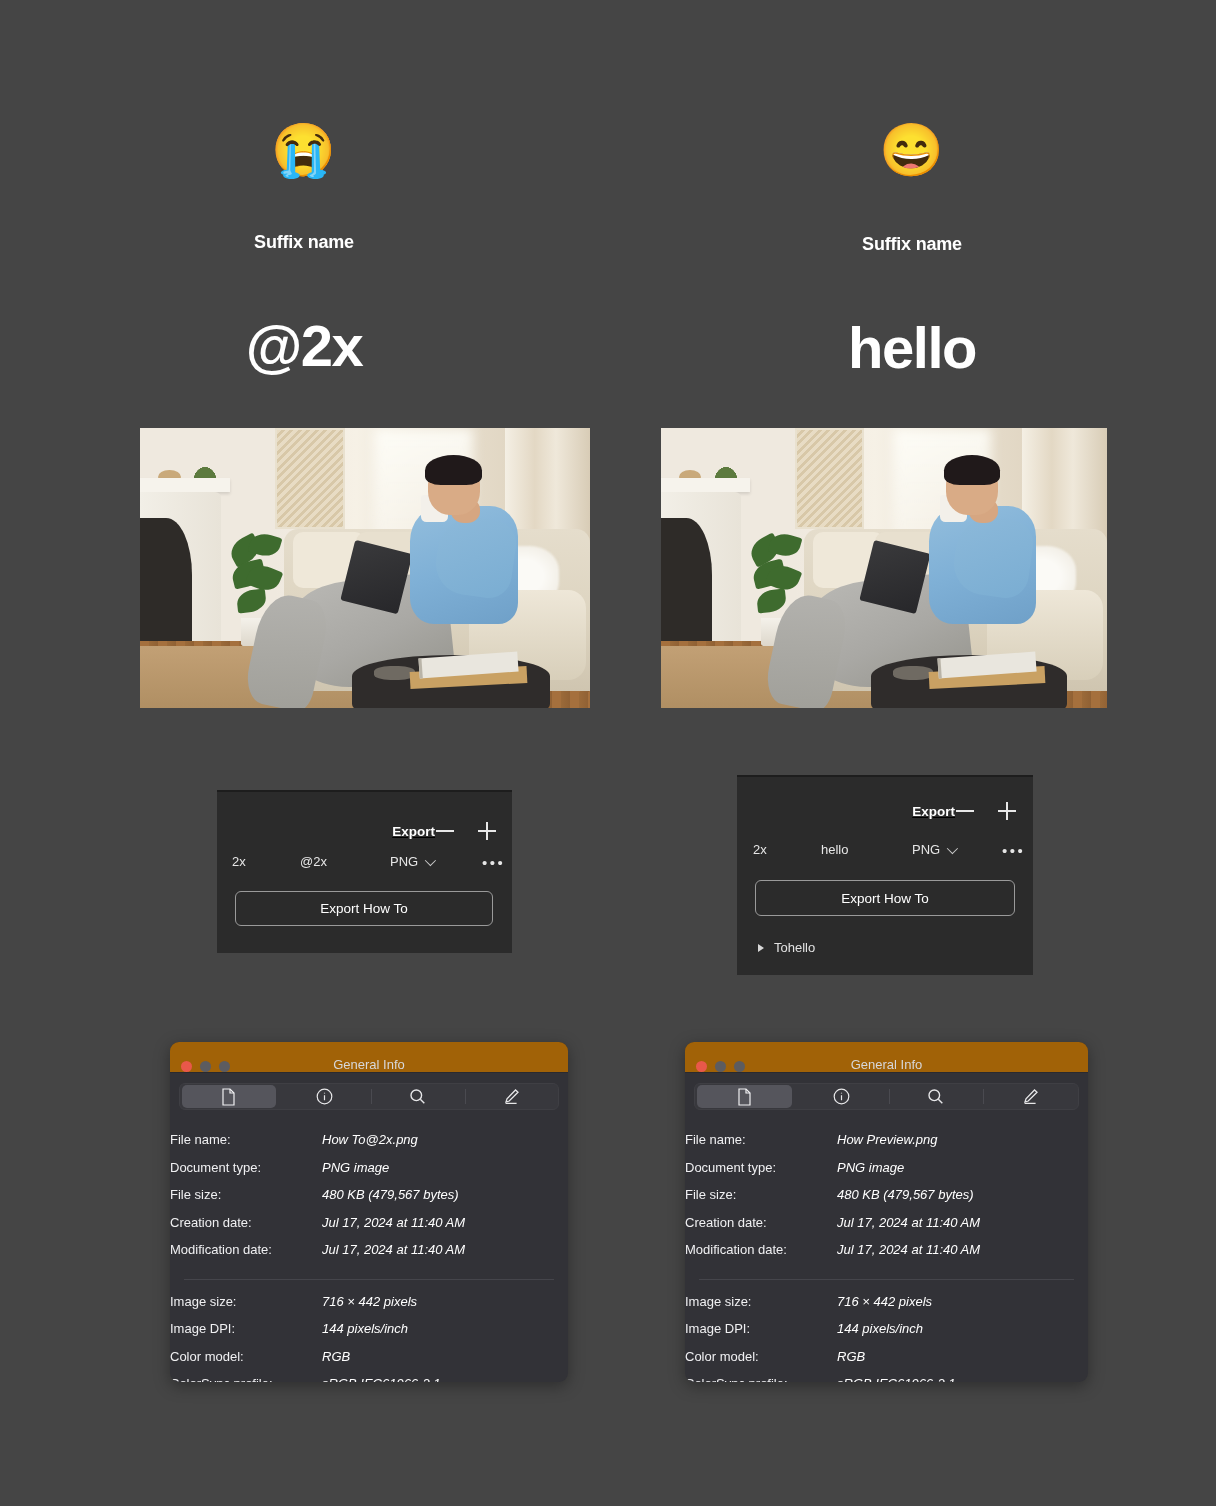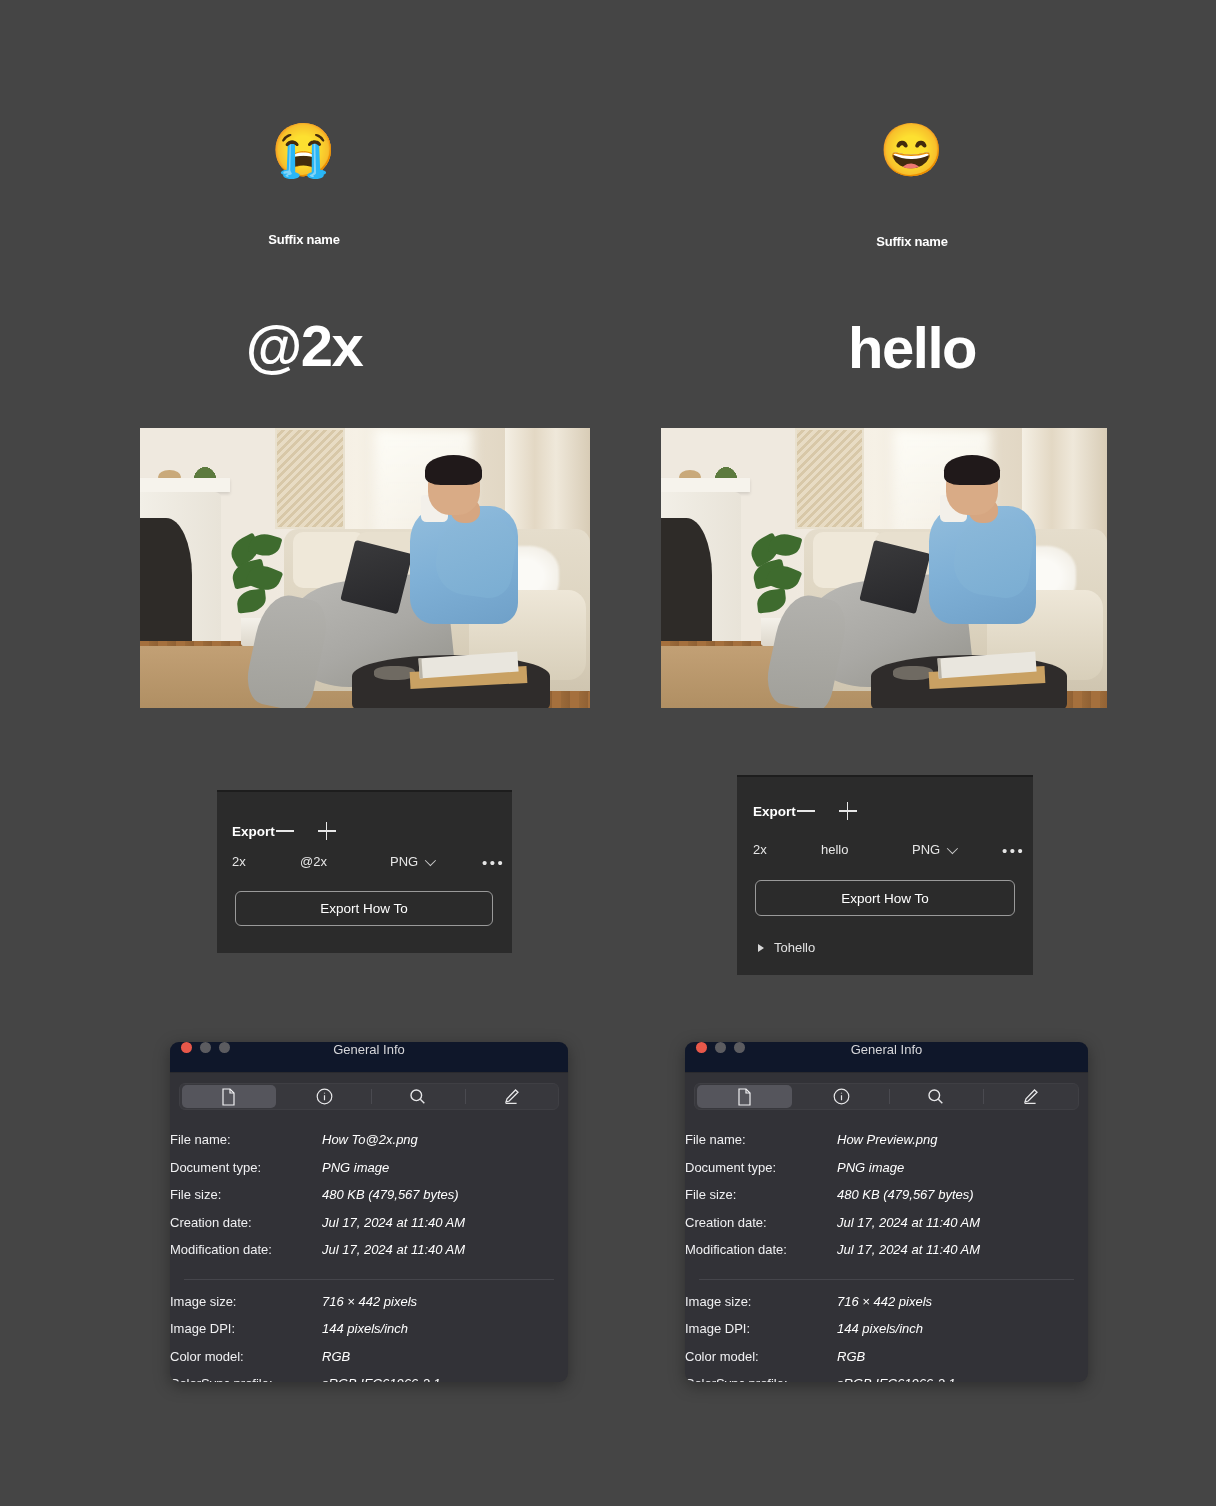--- a/index.html
+++ b/index.html
@@ -29,21 +29,21 @@
     line-height: 1;
     text-align: center;
     width: 100%;
     user-select: none;
   }
   .suffix-label {
     position: absolute;
     width: 100%;
     text-align: center;
     color: #ffffff;
-    font-size: 13px;
+    font-size: 18px;
     font-weight: bold;
     letter-spacing: -0.2px;
   }
   .suffix-value {
     position: absolute;
     width: 100%;
     text-align: center;
     color: #ffffff;
     font-size: 58px;
     font-weight: bold;
@@ -225,21 +225,21 @@
   }
 
   
   .export-panel {
     position: absolute;
     background: #2b2b2b;
     border-top: 2px solid #1d1d1d;
   }
   .export-head {
     position: absolute;
-    display: flex; align-items: center; justify-content: flex-start;
+    display: flex; align-items: center; justify-content: flex-end; text-decoration: underline;
   }
   .export-title {
     color: #ffffff; font-size: 13.5px; font-weight: bold;
   }
   .export-head-btns { display: flex; align-items: center; gap: 22px; }
   .ico-btn {
     width: 20px; height: 20px; position: relative;
     cursor: pointer;
   }
   .ico-minus::before {
@@ -291,24 +291,24 @@
   
   .info-window {
     position: absolute;
     background: #323237;
     border-radius: 9px;
     overflow: hidden;
     box-shadow: 0 4px 16px rgba(0,0,0,.35);
   }
   .titlebar {
     height: 31px;
-    background: #0f172a;
+    background: #a16207;
     border-bottom: 1px solid #2a2a2e;
     position: relative;
-    display: flex; align-items: flex-start;
+    display: flex; align-items: flex-end;
   }
   .traffic { position: absolute; left: 11px; display: flex; gap: 8px; }
   .tl { width: 11px; height: 11px; border-radius: 50%; }
   .tl-red { background: #e8584a; }
   .tl-yellow { background: #5c5c60; }
   .tl-green { background: #5c5c60; }
   .titlebar-title {
     width: 100%; text-align: center;
     color: #d7d7da; font-size: 13px;
   }

